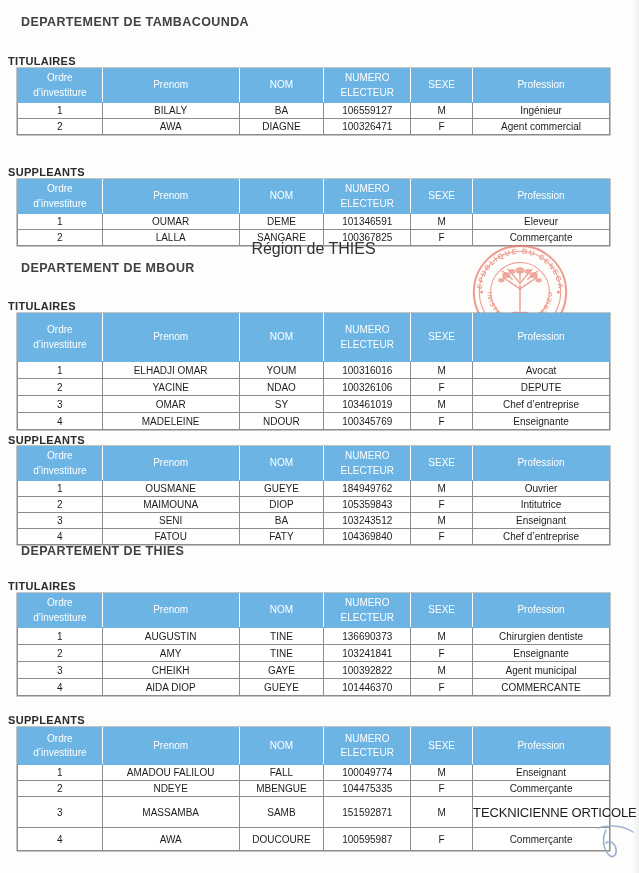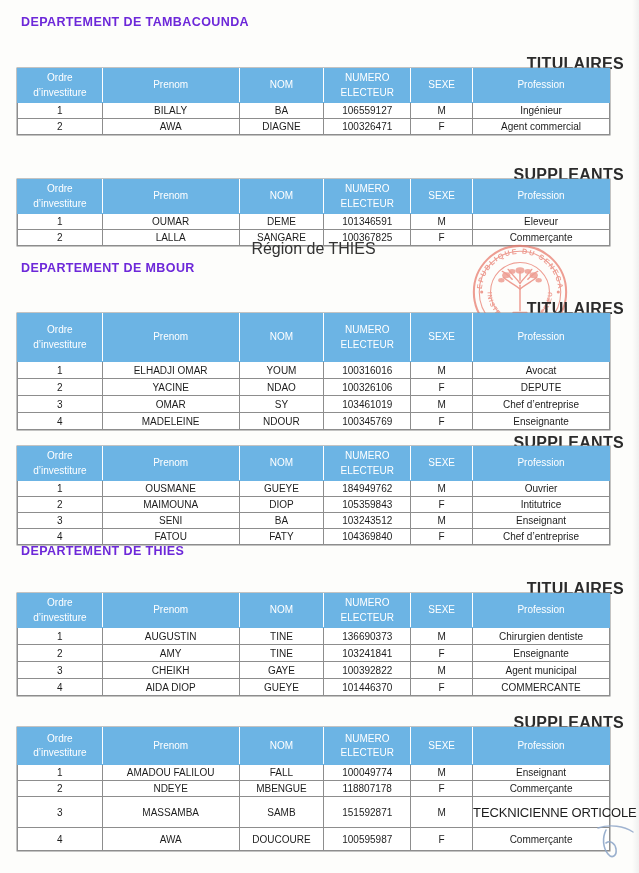--- a/index.html
+++ b/index.html
@@ -20,35 +20,35 @@
     width: 639px;
     height: 873px;
   }
 
   
   .dept-heading {
     position: absolute;
     font-size: 12.5px;
     font-weight: bold;
     letter-spacing: 0.4px;
-    color: #6d28d9;
+    color: #404040;
     white-space: nowrap;
     text-align: right;
   }
 
   
   .tbl-caption {
     position: absolute;
-    font-size: 16px;
+    font-size: 11px;
     font-weight: bold;
     color: #2b2b2b;
     letter-spacing: 0.3px;
-    text-align: right;
+    text-align: left;
     width: 593px;
-    left: 31px;
+    left: 8px;
   }
 
   
   .region-label {
     position: absolute;
     font-size: 16px;
     color: #333;
     text-align: center;
     width: 593px;
     left: 17px;
@@ -508,21 +508,21 @@
         <td>AMADOU FALILOU</td>
         <td>FALL</td>
         <td>100049774</td>
         <td>M</td>
         <td>Enseignant</td>
       </tr>
       <tr>
         <td style="height:15px;">2</td>
         <td>NDEYE</td>
         <td>MBENGUE</td>
-        <td>118807178</td>
+        <td>104475335</td>
         <td>F</td>
         <td>Commerçante</td>
       </tr>
       <tr>
         <td style="height:30px;">3</td>
         <td>MASSAMBA</td>
         <td>SAMB</td>
         <td>151592871</td>
         <td>M</td>
         <td class="overflow-cell"><span>TECKNICIENNE ORTICOLE</span></td>

